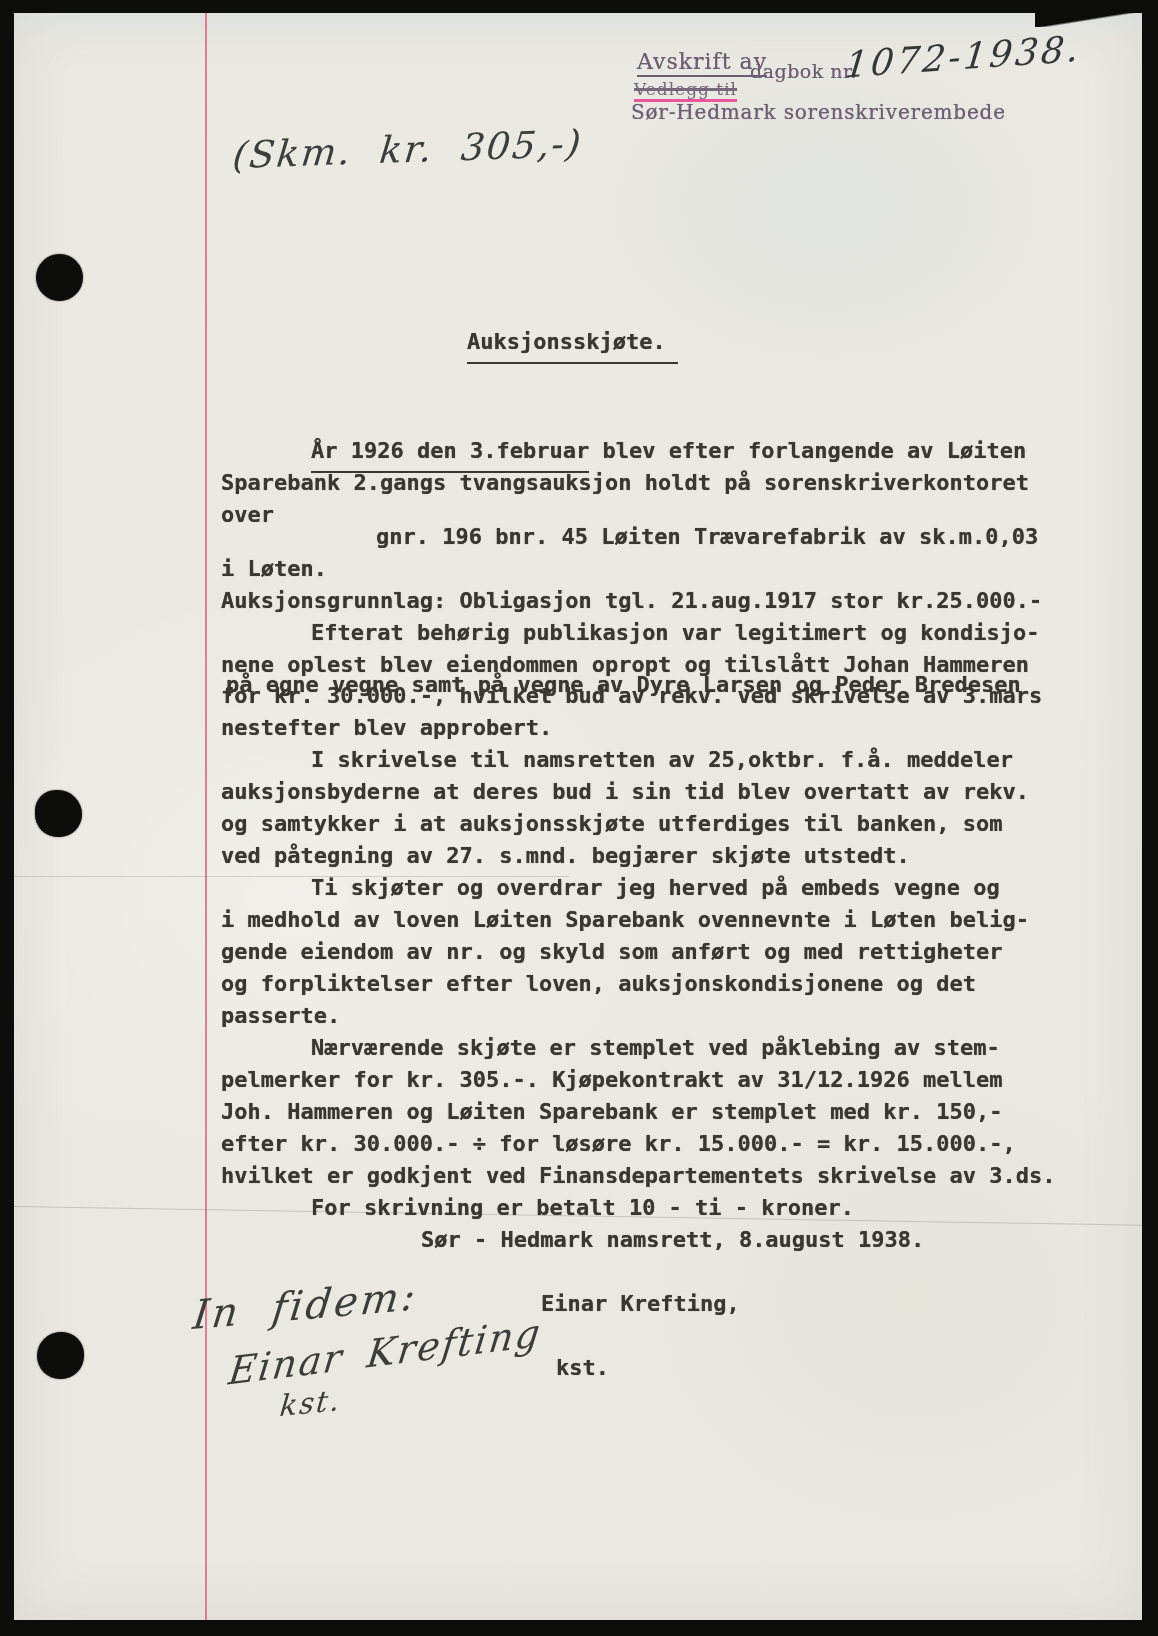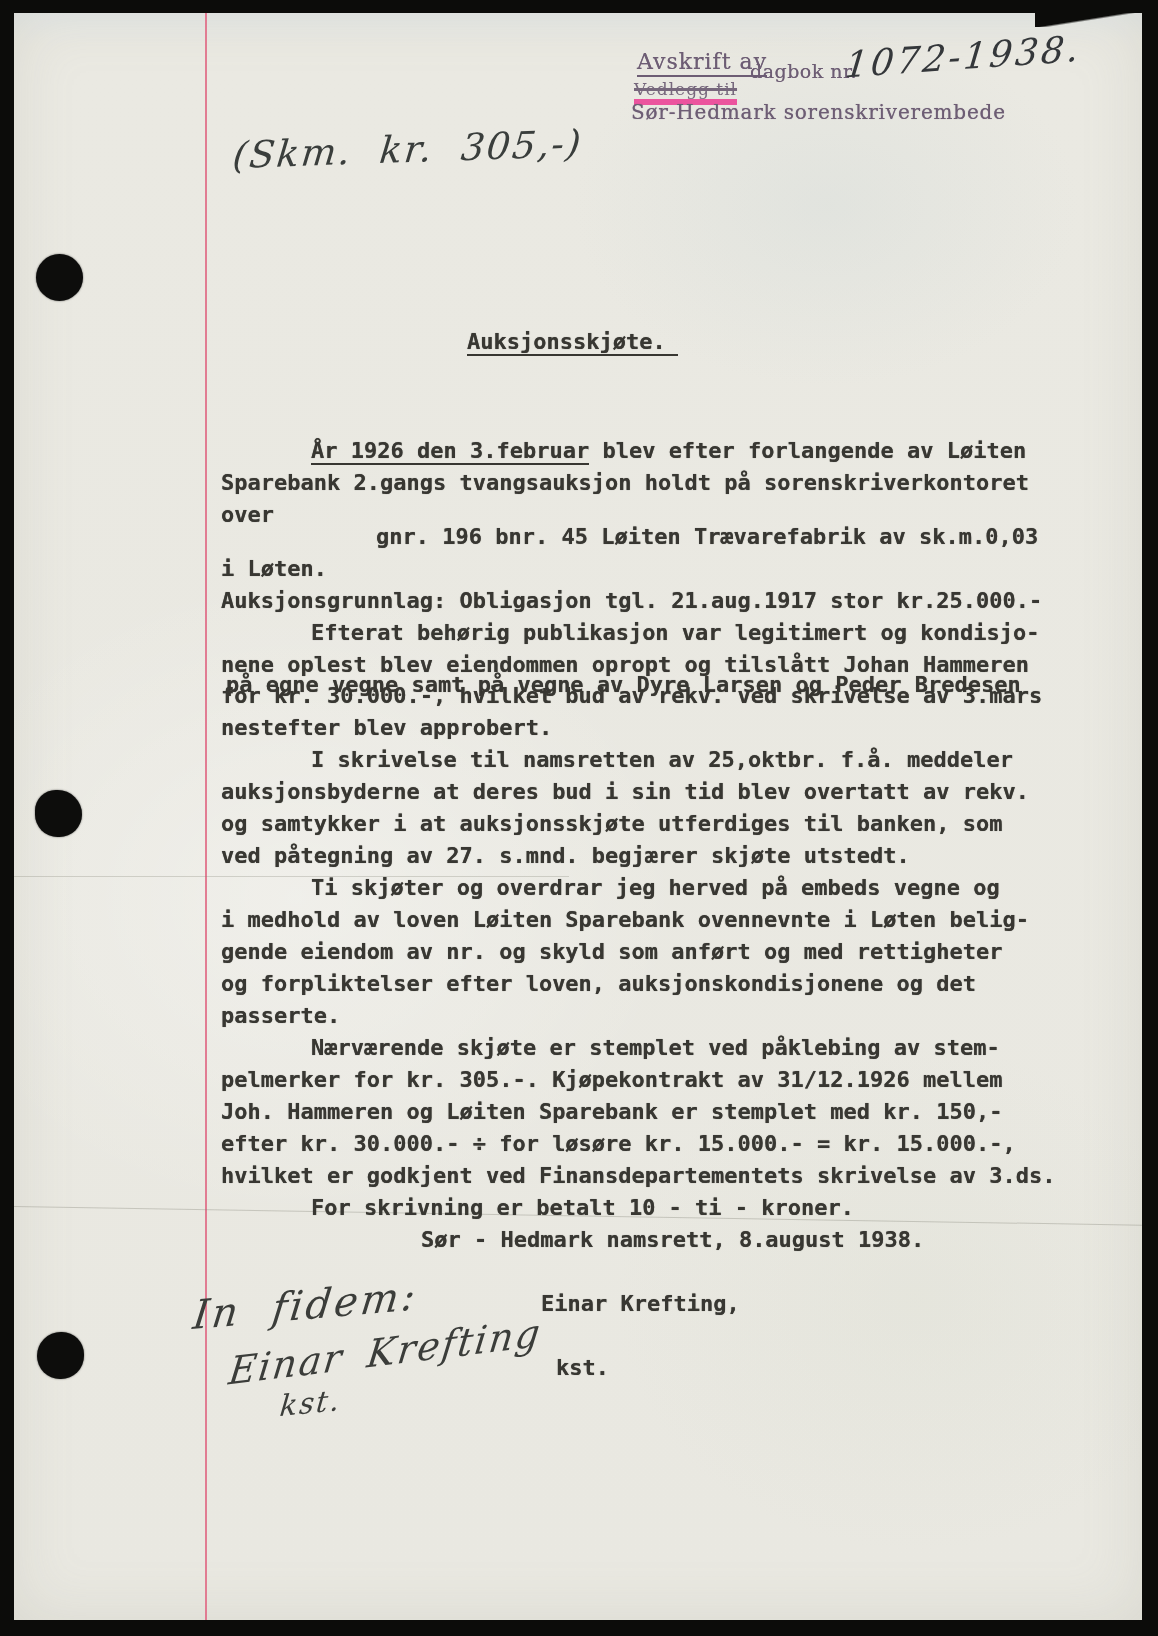--- a/index.html
+++ b/index.html
@@ -41,21 +41,21 @@
   
   .stamp{color:#6d5d74;font-family:"DejaVu Serif", serif;}
   .avskrift{
     position:absolute;left:637px;top:49px;font-size:22px;letter-spacing:1px;
     border-bottom:2px solid #6d5d74;padding-bottom:1px;
     text-shadow:0 0 .6px rgba(109,93,116,.8);
   }
   .vedlegg{
     position:absolute;left:634px;top:79px;font-size:17px;letter-spacing:1px;
     text-decoration:line-through;text-decoration-thickness:3px;
-    border-bottom:6px solid #ec4899;opacity:.92;
+    border-bottom:3px solid #ec4899;opacity:.92;
   }
   .dagbok{
     position:absolute;left:750px;top:60px;font-size:19px;letter-spacing:.5px;
     text-shadow:0 0 .6px rgba(109,93,116,.8);
   }
   .office-stamp{
     position:absolute;left:631px;top:100px;font-size:20px;letter-spacing:.8px;
     text-shadow:0 0 .7px rgba(109,93,116,.85);
   }
   .hand{color:#3b3d3a;font-family:"DejaVu Serif", serif;font-style:italic;}
@@ -71,21 +71,21 @@
   
   .typed{
     position:absolute;left:205px;top:262px;width:830px;
     font-family:"DejaVu Sans Mono", monospace;font-size:22px;line-height:32px;
     font-weight:bold;color:#383732;
     text-shadow:0 0 .7px rgba(45,45,40,.75);
     white-space:pre;
   }
   .typed .title{padding-left:262px;margin-bottom:13px;}
   .typed .title .u{padding-right:12px;}
-  .u{border-bottom:2px solid currentColor;padding-bottom:0px;}
+  .u{border-bottom:2px solid currentColor;padding-bottom:8px;}
   .typed-line{height:32px;margin-left:16px;}
 
   
   .in-fidem{
     position:absolute;left:193px;top:1282px;font-size:40px;
     transform:rotate(-5deg) skewX(-12deg);letter-spacing:3px;word-spacing:16px;
   }
   .hand-sig{
     position:absolute;left:228px;top:1330px;font-size:38px;
     transform:rotate(-7deg) skewX(-14deg);letter-spacing:2px;word-spacing:10px;

